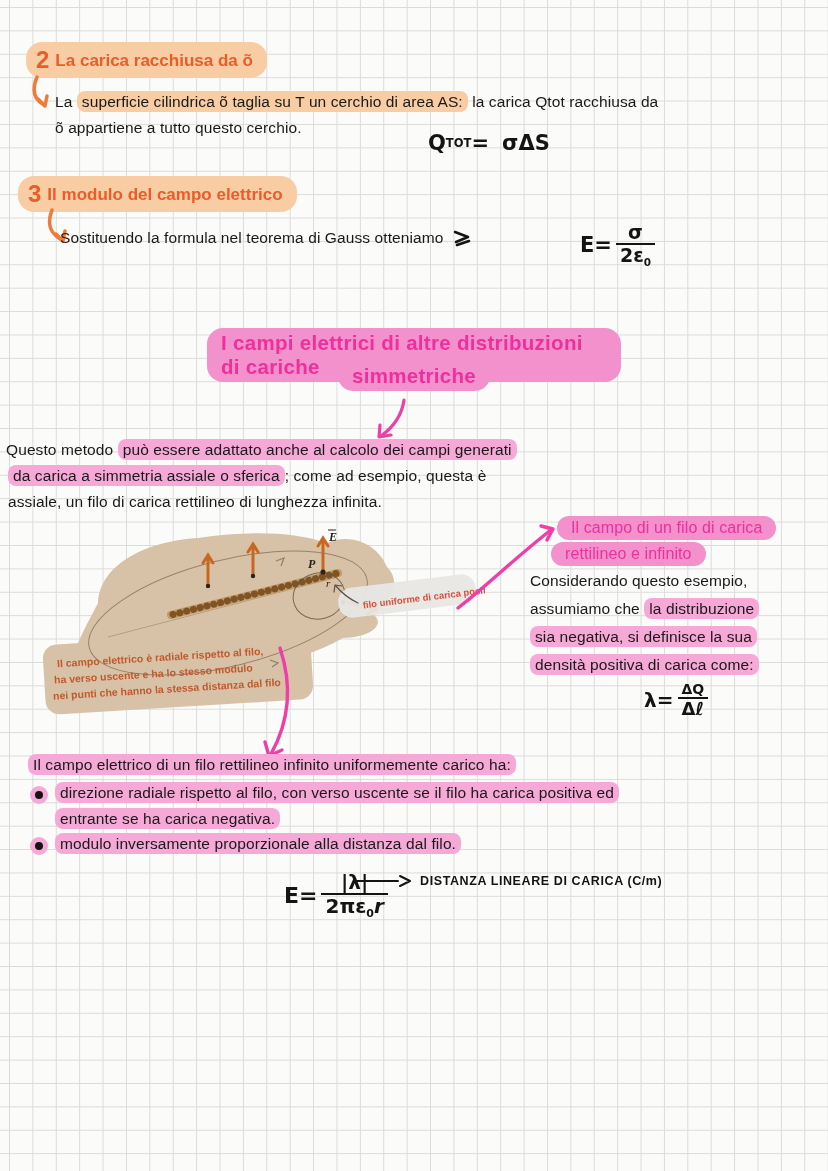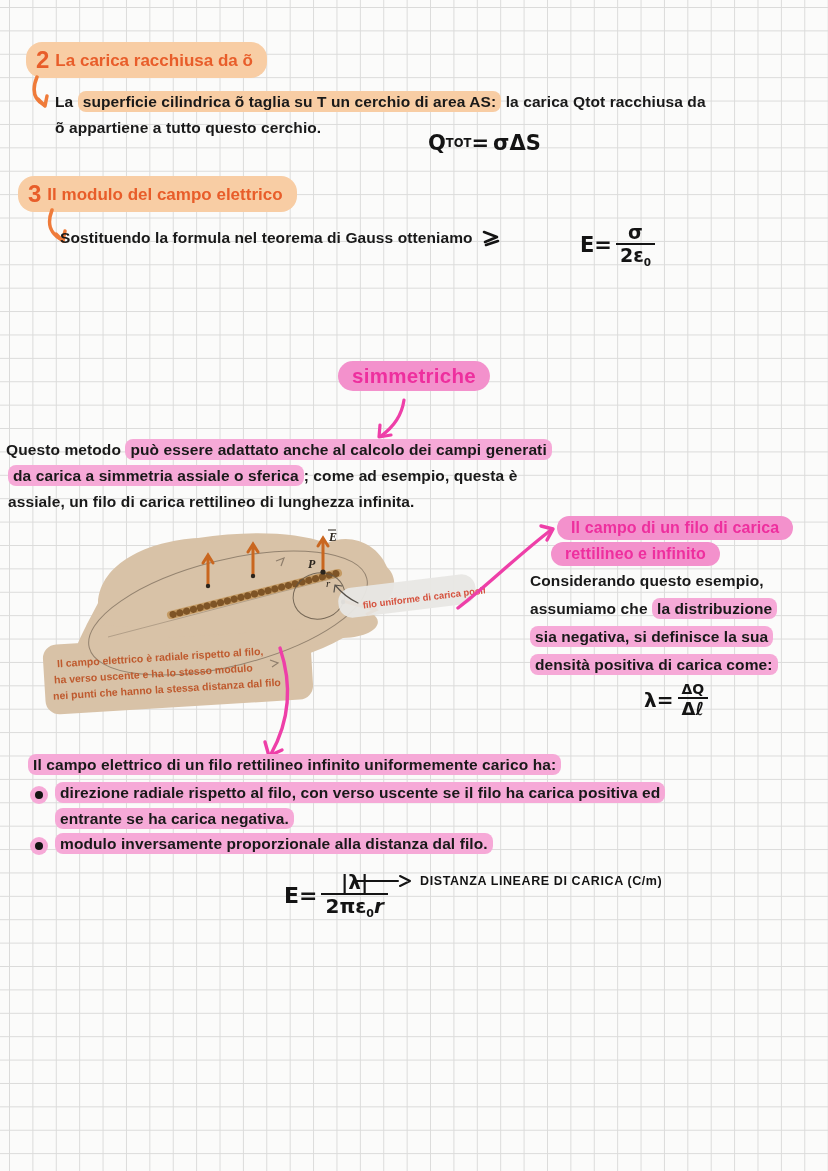--- a/index.html
+++ b/index.html
@@ -7,21 +7,21 @@
   #page {
     position:relative; width:828px; height:1171px; overflow:hidden;
     background-color:#fbfbfa;
     background-image:
       linear-gradient(to right, #dbdbda 1px, transparent 1px),
       linear-gradient(to bottom, #dbdbda 1px, transparent 1px);
     background-size:23.4px 23.4px;
     background-position:9px 7px;
   }
   .abs { position:absolute; }
-  .txt { font-weight:700; font-size:15.5px; color:#191919; letter-spacing:.1px; white-space:nowrap; }
+  .txt { font-weight:400; font-size:15.5px; color:#191919; letter-spacing:.1px; white-space:nowrap; }
   .txt-p { color:#ee2f9e; }
   .hl-o { background:#f8cda4; border-radius:8px; padding:2px 5px; }
   .hl-p { background:#f6a9d7; border-radius:8px; padding:2px 5px; }
   .pill-o { background:#f8cda4; border-radius:16px; padding:4px 14px 4px 10px; display:inline-block; }
   .pill-p { background:#f391cc; border-radius:16px; padding:3px 14px; display:inline-block; }
   .hnum { font-size:24px; font-weight:700; color:#e85d2a; vertical-align:-2px; margin-right:6px; }
   .htxt { font-size:17px; font-weight:700; color:#e85d2a; }
   .title-txt { font-size:20.5px; font-weight:700; color:#ee2f9e; letter-spacing:.3px; }
   .formula { font-family:"DejaVu Sans","Liberation Sans",sans-serif; font-weight:700; color:#141414; display:inline-flex; align-items:center; }
   .frac { display:inline-flex; flex-direction:column; align-items:center; margin-left:4px; }
@@ -46,21 +46,21 @@
     <path d="M10,25 L17,32 L19,22" fill="none" stroke="#ef7b3a" stroke-width="3.5" stroke-linecap="round" stroke-linejoin="round"></path>
   </svg>
 
   <div class="abs txt" style="left:55px; top:93px;"><span>La </span><span class="hl-o">superficie cilindrica õ taglia su T un cerchio di area AS:</span><span> la carica Qtot racchiusa da</span></div>
   <div class="abs txt" style="left:55px; top:119px;">õ appartiene a tutto questo cerchio.</div>
 
   <div class="abs formula" style="left:428px; top:131px; font-size:21px;">
     <span>Q</span>
       <sub class="f">TOT</sub>
       <span>=</span>
-      <span style="margin-left:4px;">σΔS</span>
+      <span style="margin-left:13px;">σΔS</span>
   </div>
 
   <div class="abs" style="left:18px; top:176px;">
     <span class="pill-o"><span class="hnum">3</span><span class="htxt">Il modulo del campo elettrico</span></span>
   </div>
 
   <svg class="abs" style="left:42px; top:207px;" width="44" height="42">
     <path d="M10,3 C5,16 7,26 20,33" fill="none" stroke="#ef7b3a" stroke-width="3.5" stroke-linecap="round"></path>
     <path d="M14,27 L21,34 L23,24" fill="none" stroke="#ef7b3a" stroke-width="3.5" stroke-linecap="round" stroke-linejoin="round"></path>
   </svg>
@@ -73,20 +73,23 @@
   </div>
 
   <div class="abs formula" style="left:580px; top:223px; font-size:21px;">
     <span>E=</span>
     <span class="frac">
       <span class="num" style="font-size:19px;">σ</span>
       <span class="den" style="font-size:19px;"><span>2ε</span><sub class="f">0</sub></span>
     </span>
   </div>
 
+  <div class="abs" style="left:50%; top:328px; transform:translateX(-50%);">
+    <span class="pill-p title-txt">I campi elettrici di altre distribuzioni di cariche</span>
+  </div>
   <div class="abs" style="left:50%; top:361px; transform:translateX(-50%);">
     <span class="pill-p title-txt">simmetriche</span>
   </div>
 
   <svg class="abs" style="left:370px; top:396px;" width="52" height="48">
     <path d="M34,4 C32,18 25,30 11,40" fill="none" stroke="#ee3fa8" stroke-width="3.2" stroke-linecap="round"></path>
     <path d="M10,29 L9,41 L21,39" fill="none" stroke="#ee3fa8" stroke-width="3.2" stroke-linecap="round" stroke-linejoin="round"></path>
   </svg>
 
   <div class="abs txt" style="left:6px; top:441px;"><span>Questo metodo </span><span class="hl-p">può essere adattato anche al calcolo dei campi generati</span></div>

